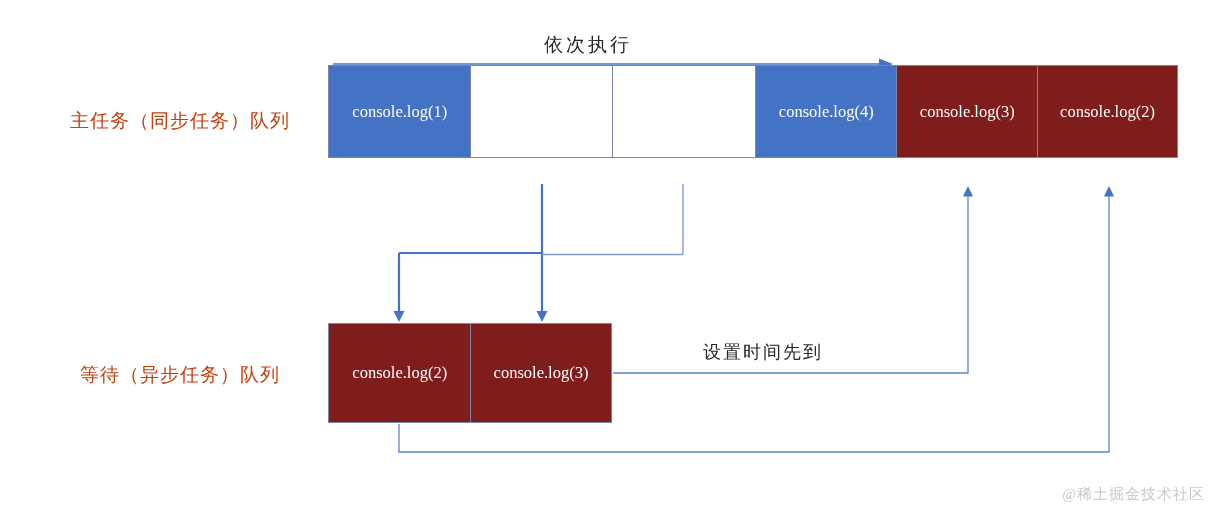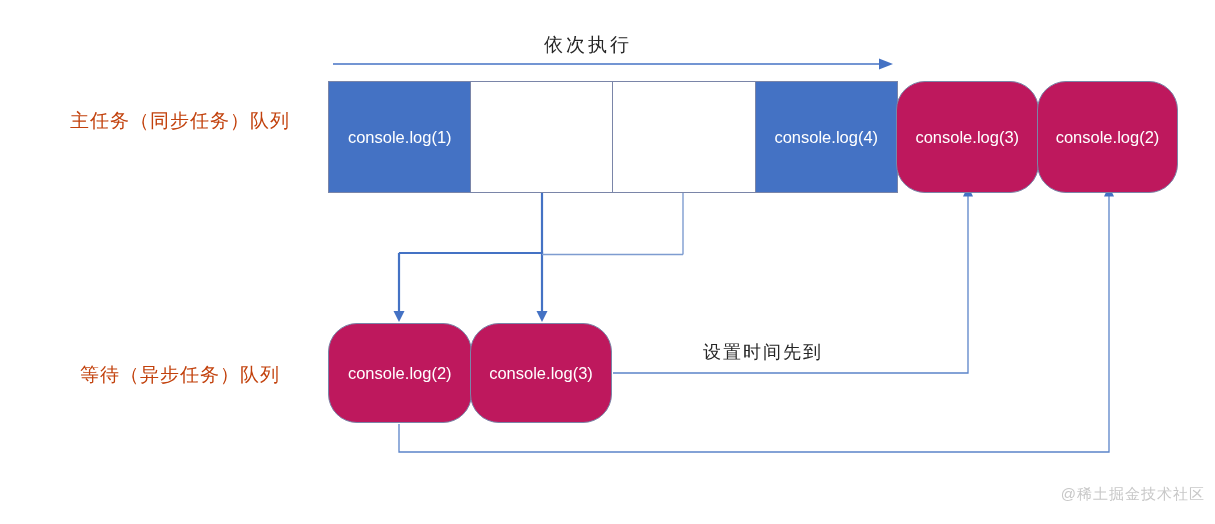--- a/index.html
+++ b/index.html
@@ -1,20 +1,20 @@
 <!DOCTYPE html>
 <html><head>
 <meta charset="utf-8">
 <style>
   html,body{margin:0;padding:0;background:#ffffff;}
   #canvas{
     position:relative;
     width:1215px;height:524px;
     background:#ffffff;
-    font-family:Liberation Sans, sans-serif;
+    font-family:Liberation Serif, serif;
     overflow:hidden;
   }
   #wires{position:absolute;left:0;top:0;width:1215px;height:524px;}
   .row-label{
     position:absolute;
     color:#c2410c;
     font-size:19px;
     letter-spacing:1px;
     text-align:center;
     white-space:nowrap;
@@ -22,23 +22,23 @@
   .cell{
     position:absolute;
     box-sizing:border-box;
     border:1.5px solid #7A85A8;
     display:flex;align-items:center;justify-content:center;
     font-size:16.5px;
     color:#ffffff;
     white-space:nowrap;
   }
   .cell.blue{background:#4472C4;}
-  .cell.orange{background:#be185d;border-radius:29px;}
+  .cell.orange{background:#7f1d1d;}
   .cell.empty{background:#ffffff;}
-  .main-cell{top:81px;height:112px;}
+  .main-cell{top:65px;height:93px;}
   .wait-cell{top:323px;height:100px;}
   .flow-label{
     position:absolute;
     color:#262626;
     font-size:18px;
     letter-spacing:2px;
     text-align:left;
     white-space:nowrap;
   }
   #seq-label{

